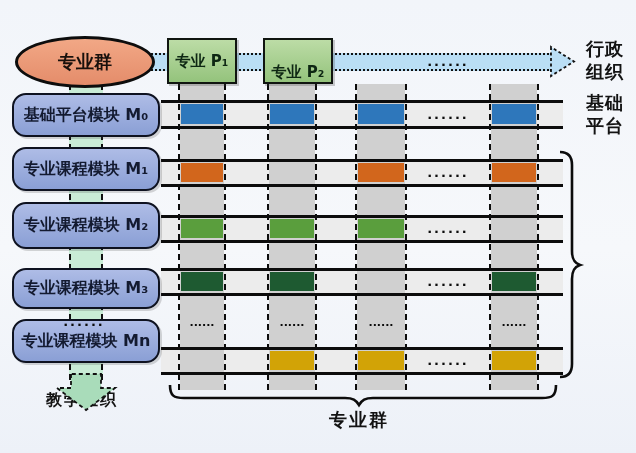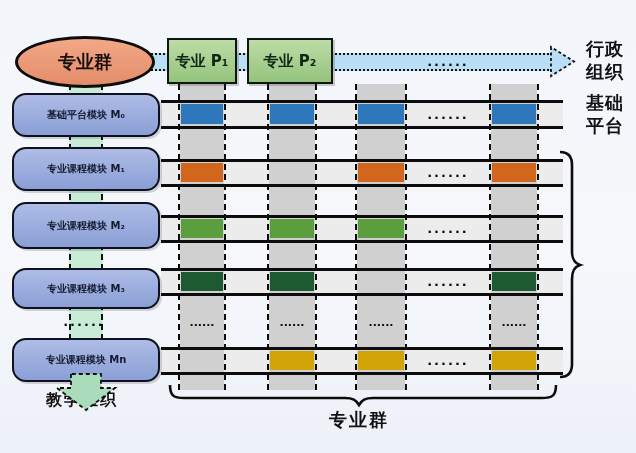--- a/index.html
+++ b/index.html
@@ -19,32 +19,32 @@
   
   .ellipse{left:15px;top:36px;width:140px;height:52px;border-radius:50%;
     background:linear-gradient(180deg,#f2a886,#e48c6a);border:3px solid #0d0d0d;
     display:flex;align-items:center;justify-content:center;font-size:18px;font-weight:bold;
     color:#18100c;z-index:5;}
   
   .pbox{top:38px;height:46px;background:linear-gradient(180deg,#bcdca6,#94c37c);
     border:2.5px solid #101510;display:flex;align-items:center;justify-content:center;
     font-size:15px;font-weight:bold;color:#0e2713;z-index:5;box-shadow:2px 2px 0 rgba(60,60,60,.25);}
   .p1{left:167px;width:70px;text-align:center;}
-  .p2{left:247px;width:86px;}
+  .p2{left:263px;width:70px;align-items:flex-end;}
   .p3{left:346px;width:70px;}
   .pm{left:480px;width:69px;}
   
   .mbox{left:12px;width:148px;background:linear-gradient(180deg,#aebce6,#8a9fd5);
     border:2.5px solid #0e1220;border-radius:14px;display:flex;align-items:center;justify-content:center;
-    font-size:10px;font-weight:bold;color:#131a30;z-index:5;box-shadow:2px 2px 0 rgba(60,60,60,.2);}
+    font-size:16px;font-weight:bold;color:#131a30;z-index:5;box-shadow:2px 2px 0 rgba(60,60,60,.2);}
   .m0{top:93px;height:44px;}
   .m1{top:147px;height:44px;}
   .m2{top:202px;height:47px;}
   .m3{top:268px;height:41px;}
-  .mn{top:338px;height:44px;text-align:right;}
+  .mn{top:319px;height:44px;text-align:right;}
   
   .lbl{font-weight:bold;z-index:6;color:#131313;}
   .lbl-stack{width:42px;line-height:1.3;font-size:18px;letter-spacing:1px;word-break:break-all;text-align:center;}
   .admin-lbl{left:584px;top:37px;}
   .platform-lbl{left:584px;top:91px;}
   .coursegrp-lbl{left:583px;top:241px;}
   .teach-lbl{left:46px;top:390px;font-size:16px;letter-spacing:2px;}
   .group-bottom-lbl{left:329px;top:408px;font-size:18px;letter-spacing:2px;}
   
   .dots{z-index:5;font-weight:bold;font-size:13px;letter-spacing:2px;color:#0c0c0c;

